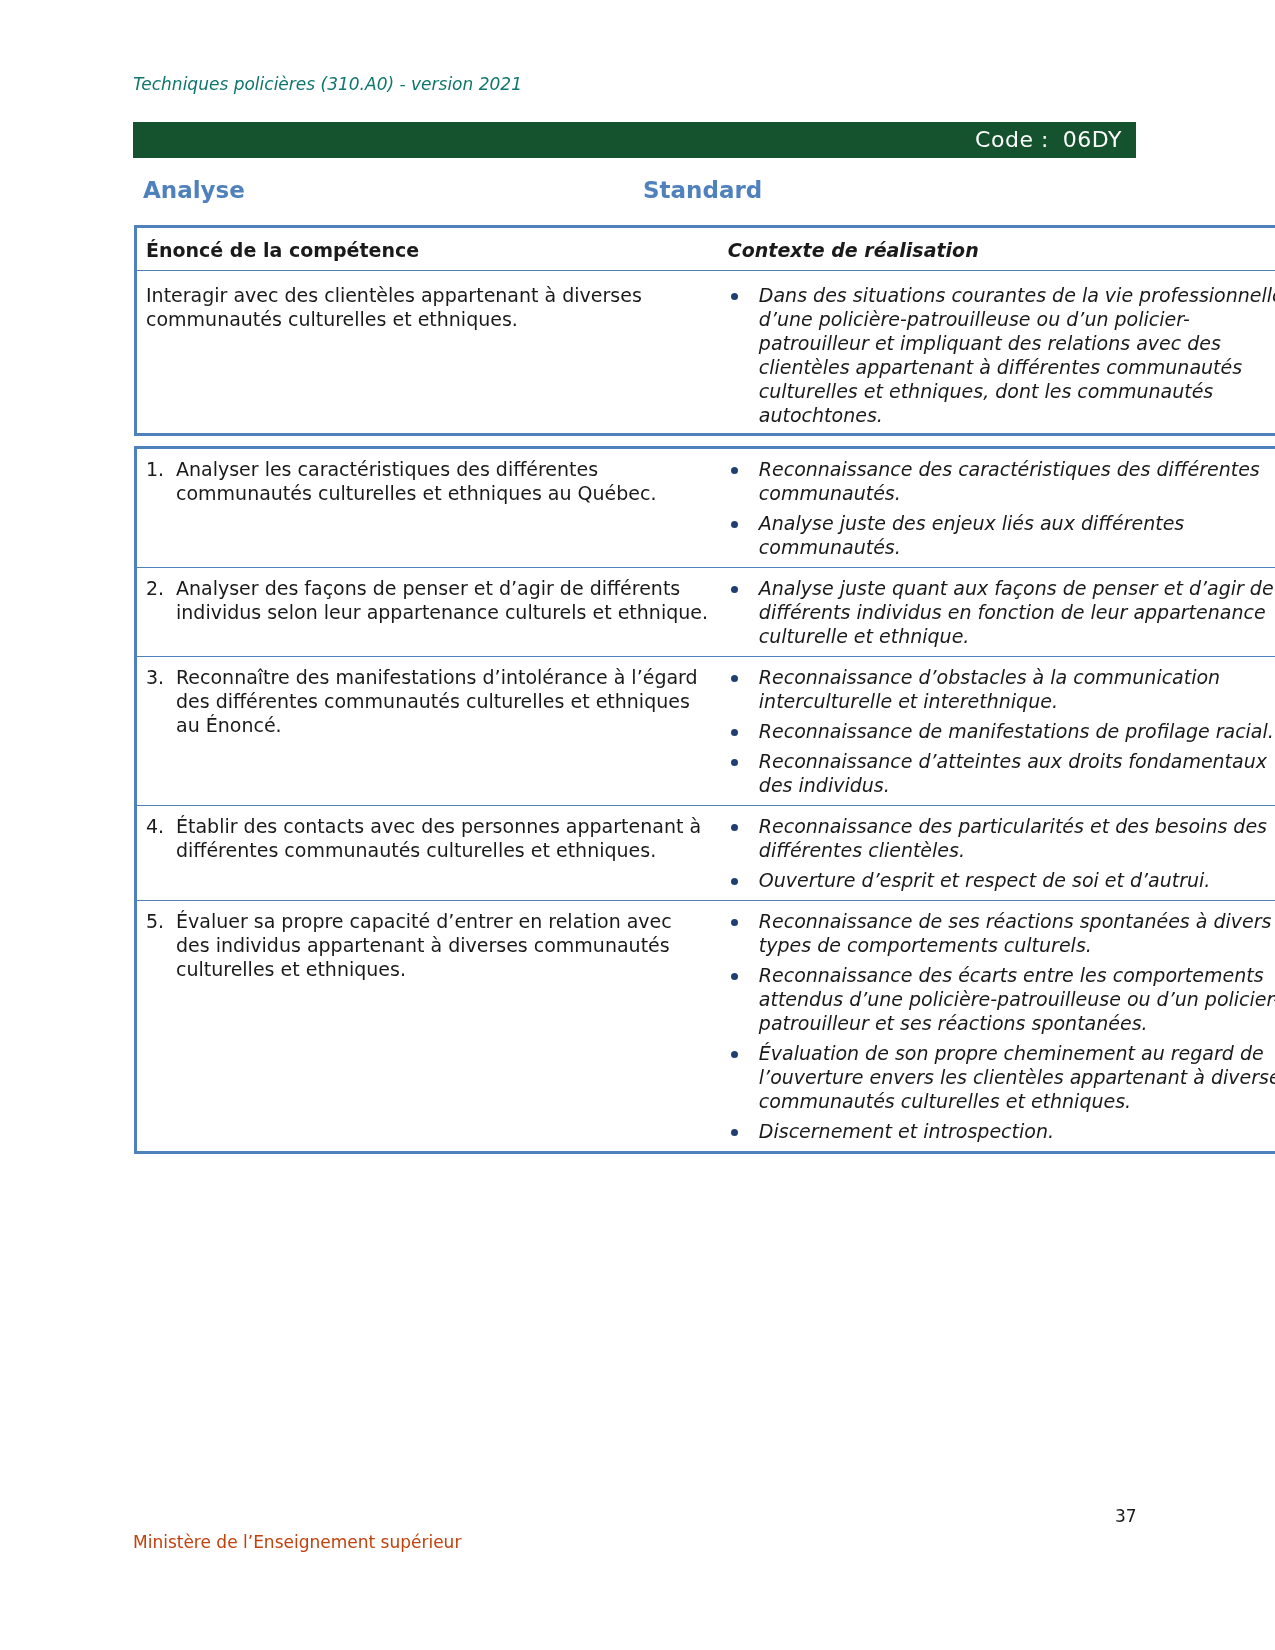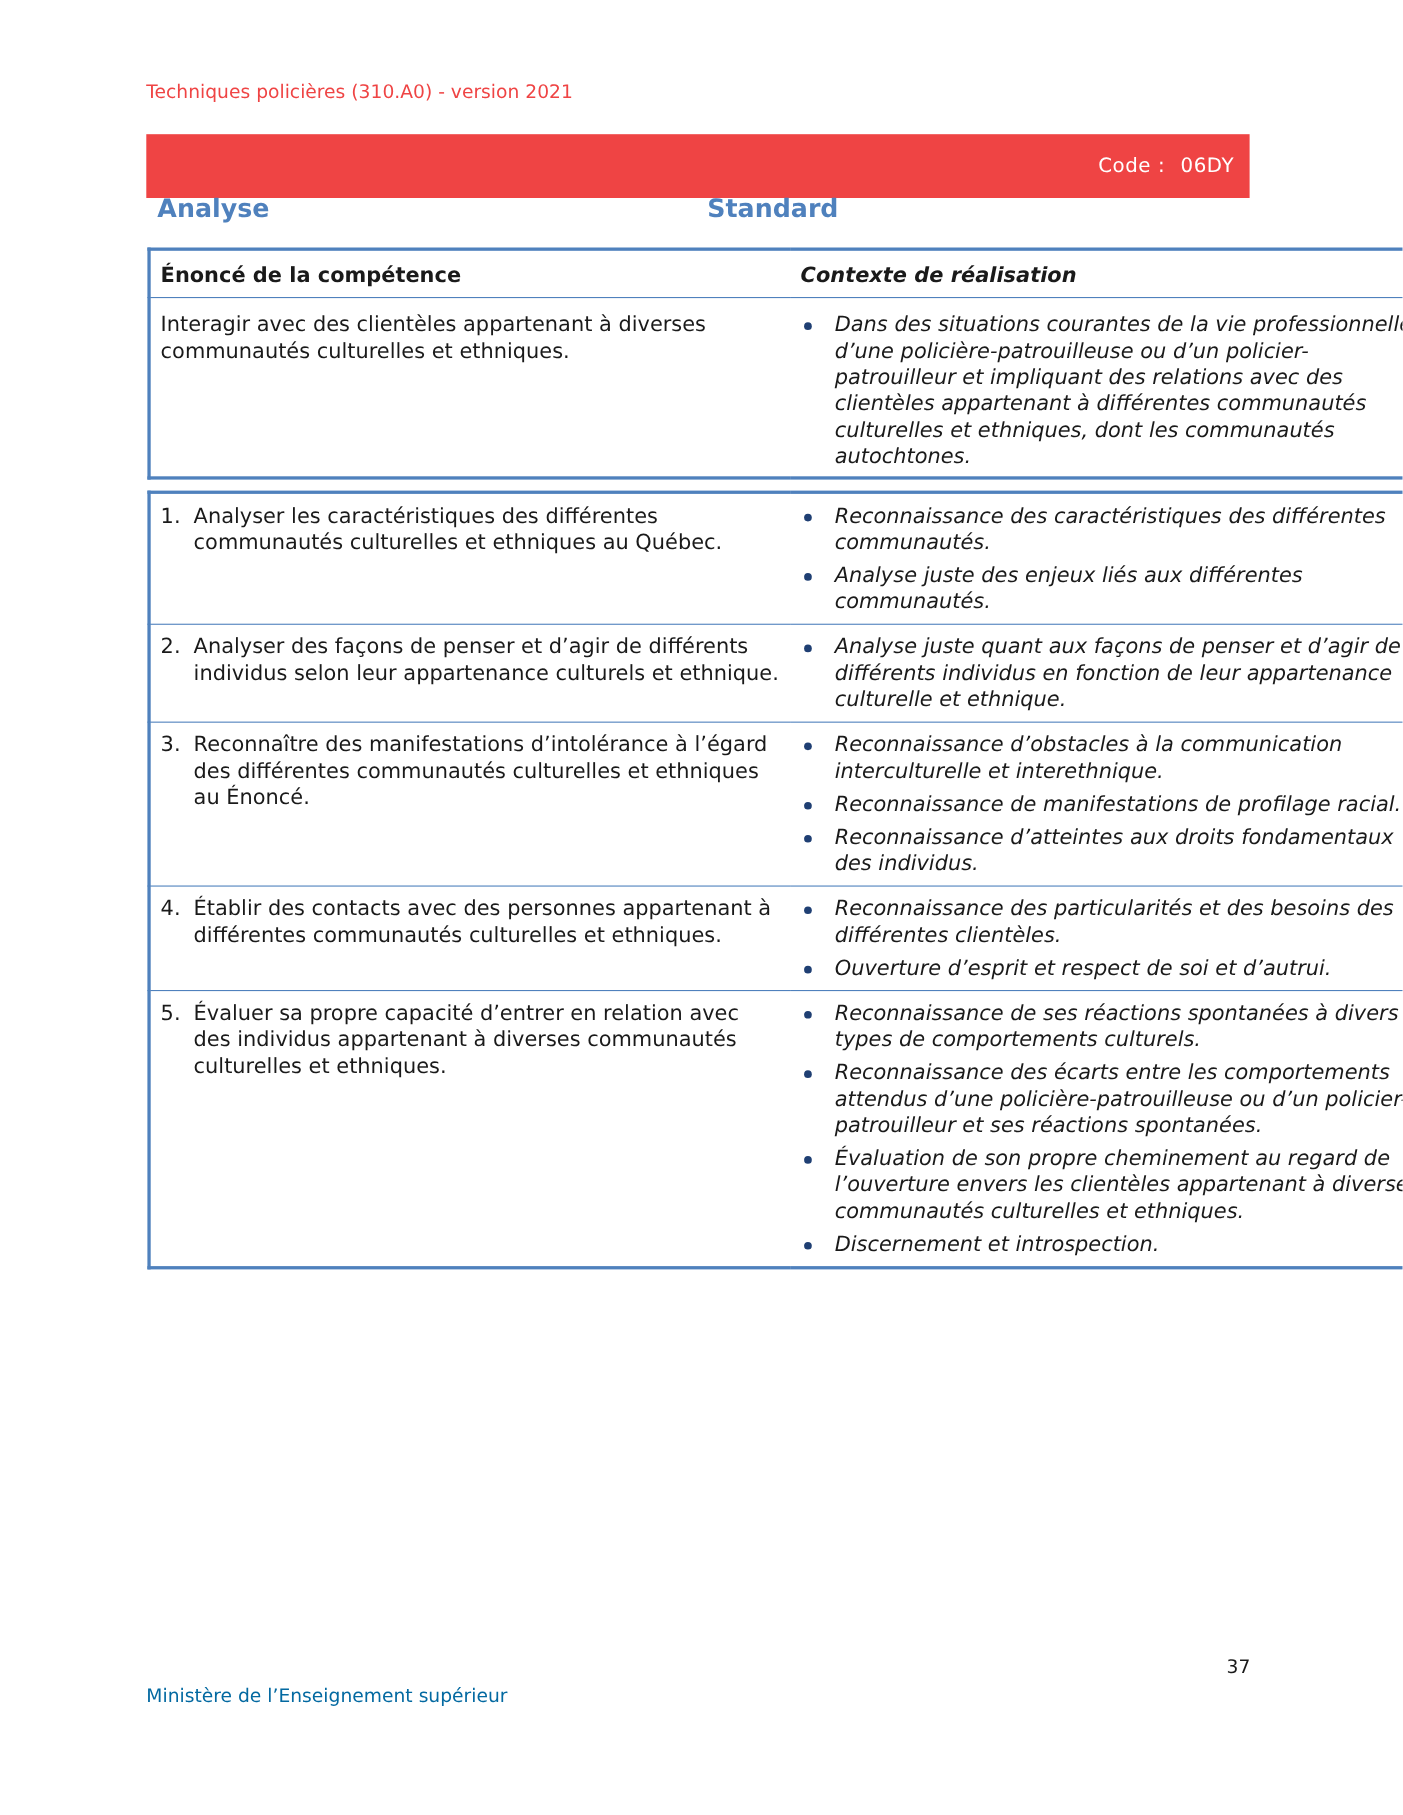--- a/index.html
+++ b/index.html
@@ -6,27 +6,27 @@
     html, body { width: 1275px; height: 1650px; background: #ffffff; }
     body {
       position: relative;
       font-family: "DejaVu Sans", sans-serif;
       color: #1a1a1a;
       font-size: 19px;
       line-height: 24px;
     }
     .running-header {
       position: absolute; left: 133px; top: 72px;
-      font-size: 17px; color: #ef4444;
+      font-size: 17px; color: #0f766e; font-style: italic;
     }
     .code-band {
-      position: absolute; left: 133px; top: 122px; width: 1003px; height: 58px;
-      background: #ef4444; color: #ffffff;
+      position: absolute; left: 133px; top: 122px; width: 1003px; height: 36px;
+      background: #14532d; color: #ffffff;
       display: flex; align-items: center; justify-content: flex-end;
-      padding-right: 14px; font-size: 18px; letter-spacing: 0.5px;
+      padding-right: 14px; font-size: 22px; letter-spacing: 0.5px;
     }
     .code-band .code-label { margin-right: 14px; }
     .section-titles {
       position: absolute; left: 143px; top: 178px; width: 990px; height: 36px;
     }
     .section-titles .obj, .section-titles .std {
       position: absolute; top: 0; font-weight: bold; font-size: 23px; color: #4f81bd;
     }
     .section-titles .obj { left: 0; }
     .section-titles .std { left: 500px; }
@@ -64,21 +64,21 @@
     .numbered .num { position: absolute; left: 0; top: 0; }
 
     #table-statement { top: 225px; }
     #table-statement td { padding-top: 12px; padding-bottom: 6px; }
     #table-elements { top: 446px; }
 
     .page-number {
       position: absolute; left: 1115px; top: 1504px; font-size: 17px;
     }
     .footer {
-      position: absolute; left: 133px; top: 1530px; font-size: 17px; color: #0369a1;
+      position: absolute; left: 133px; top: 1530px; font-size: 17px; color: #c2410c;
     }
   </style>
 </head>
 <body>
 
 <div class="running-header">Techniques policières (310.A0) - version 2021</div>
 
 <div class="code-band">
   <span class="code-label">Code :</span>
   <span class="code-value">06DY</span>

